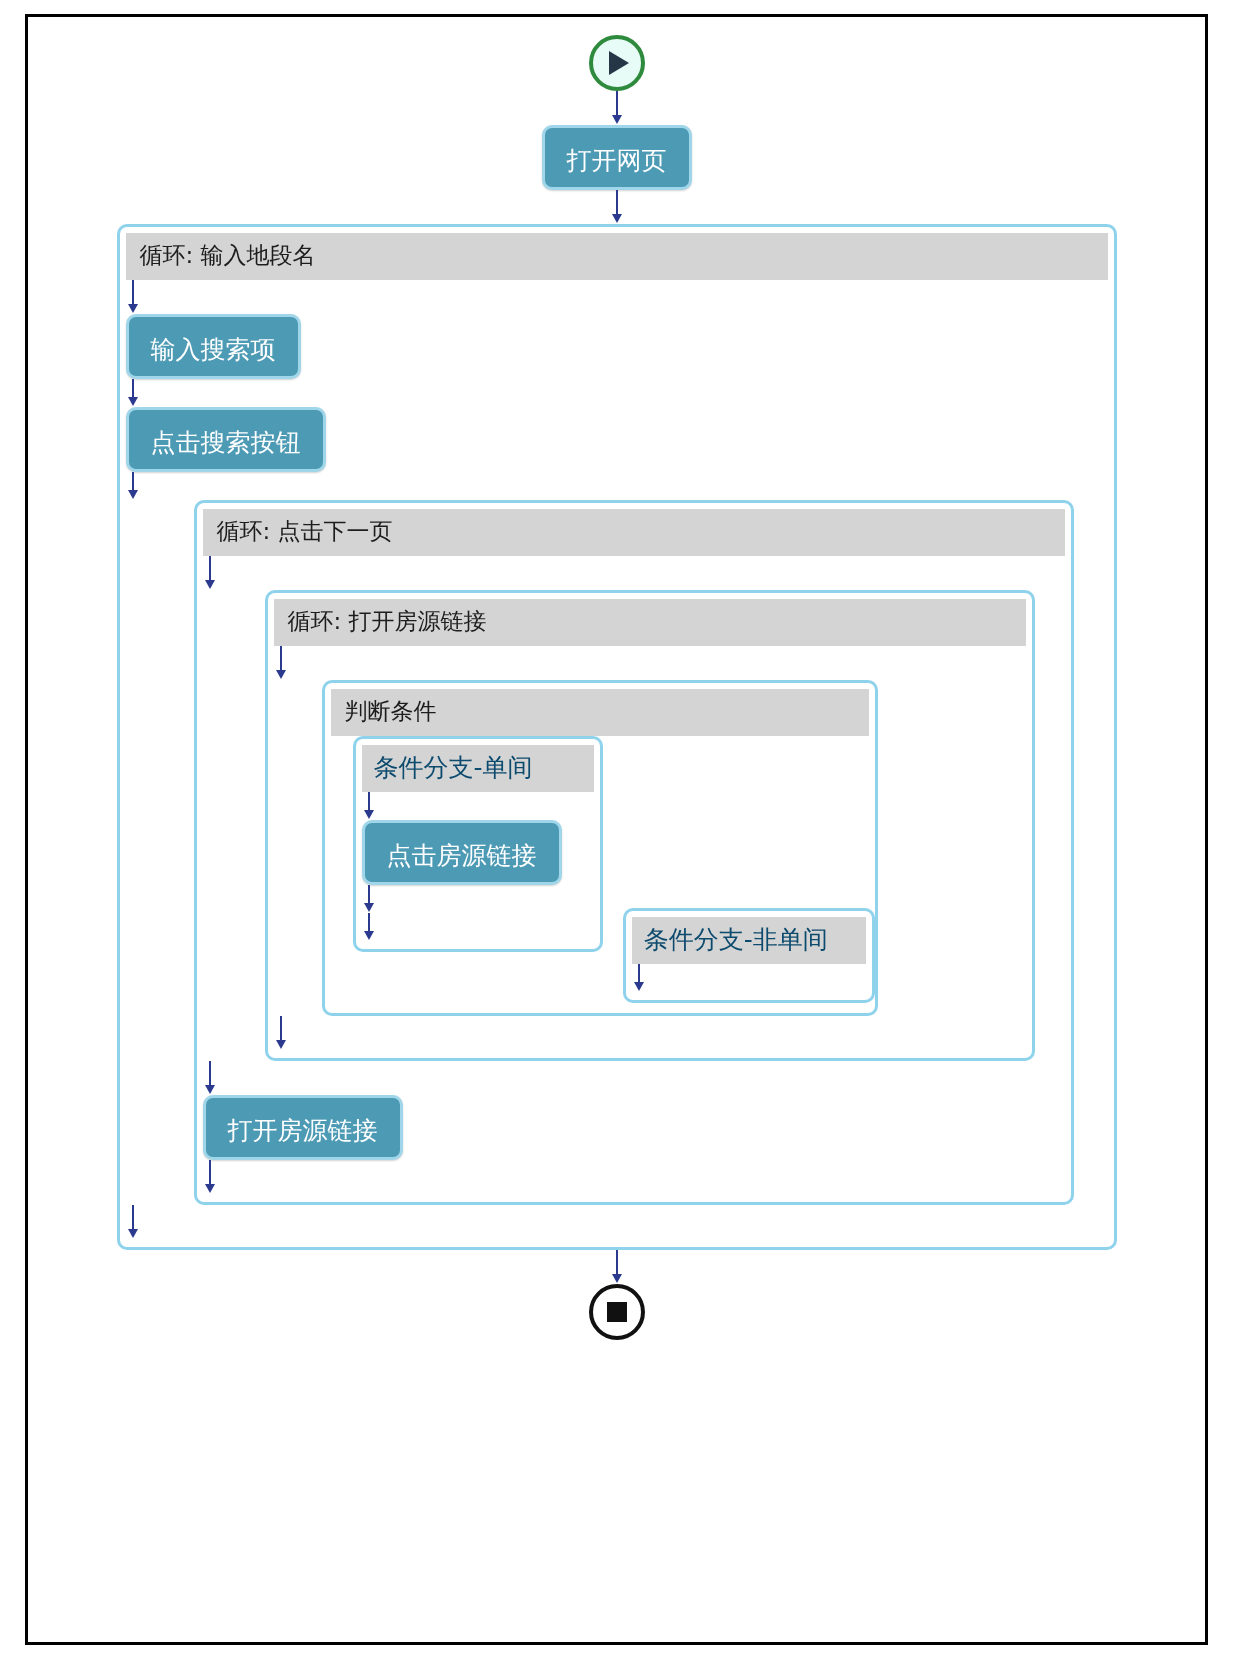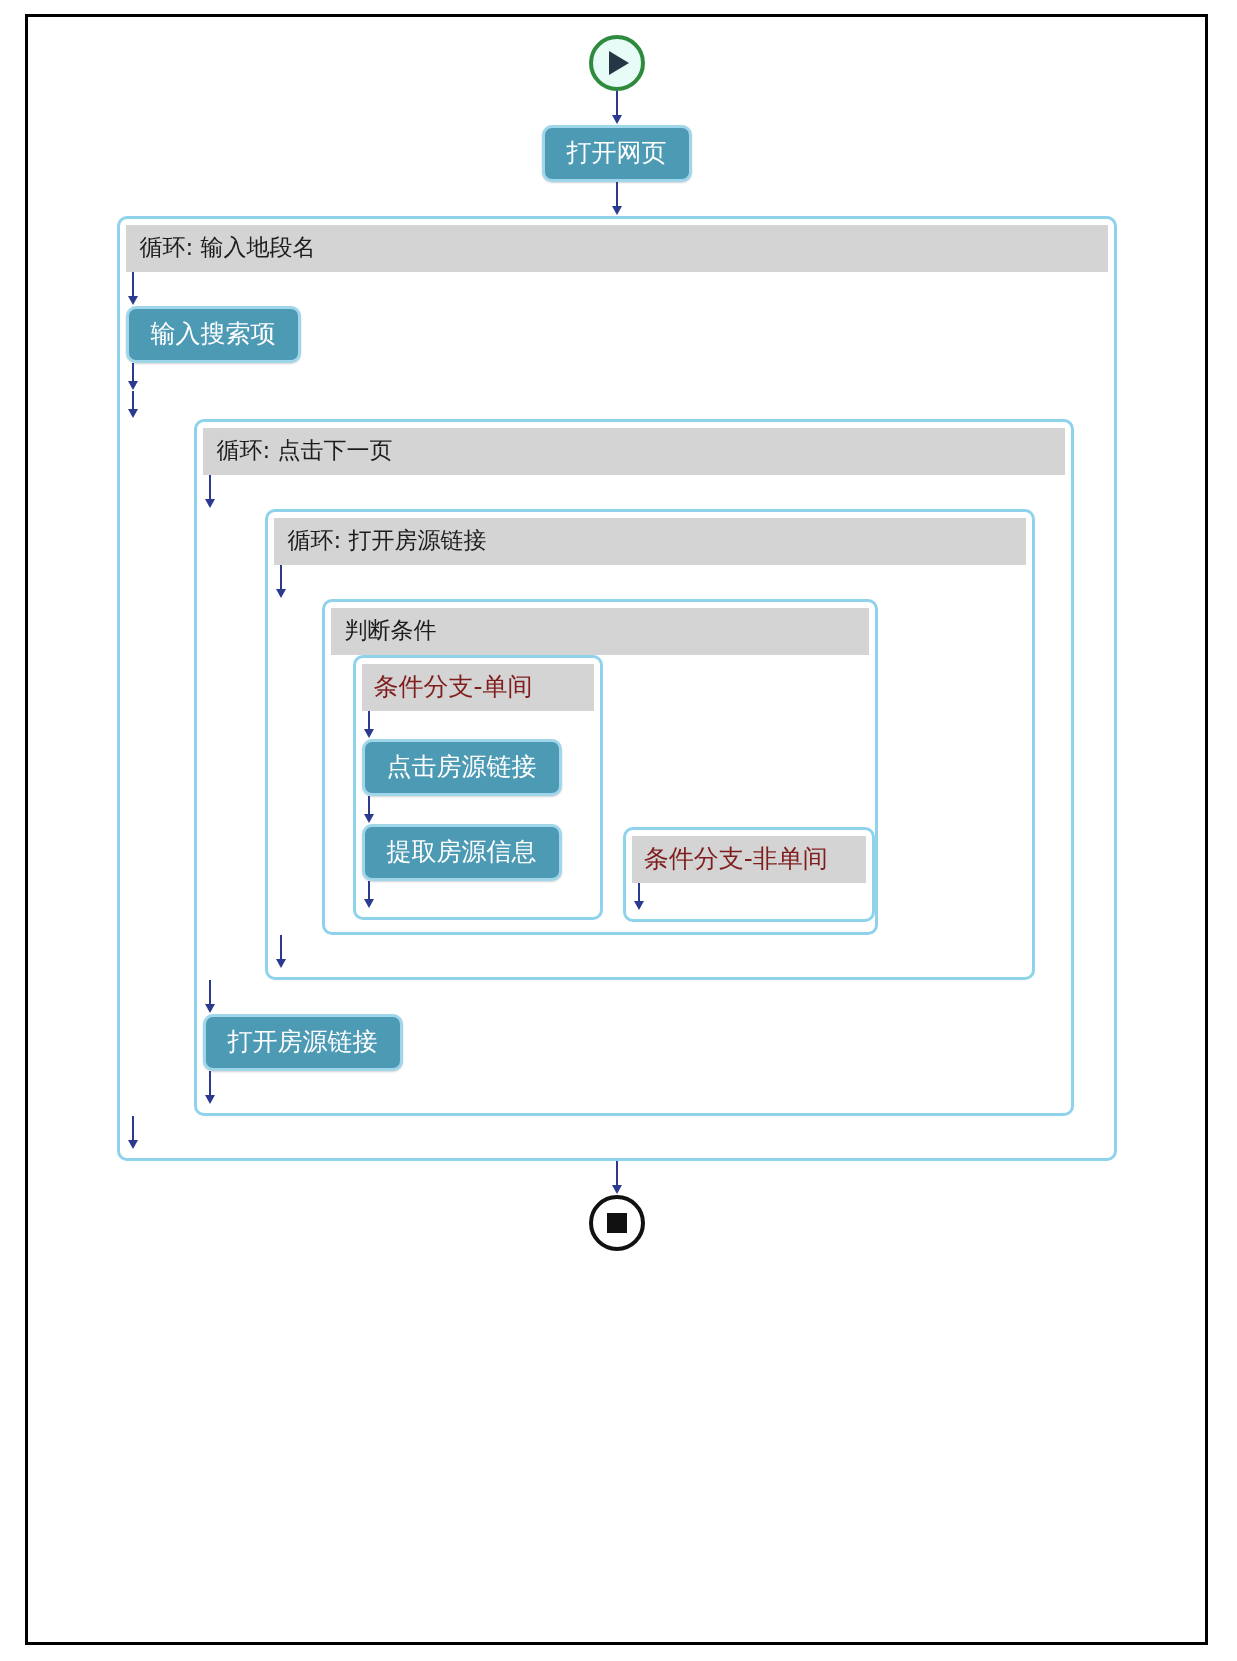--- a/index.html
+++ b/index.html
@@ -41,21 +41,21 @@
     border-top:9px solid #2b3a8f;
   }
   .arrow.short{height:28px;}
   .arrow.short::before{height:20px;}
   .arrow.short::after{top:18px;}
 
   
   .node{
     background:#4d9ab5;border:3px solid #9fd6ea;border-radius:10px;
     color:#ffffff;font-size:25px;line-height:1;
-    padding:12px 22px 14px 22px;text-align:center;white-space:nowrap;
+    padding:20px 22px 14px 22px;text-align:center;white-space:nowrap;
     box-shadow:0 1px 2px rgba(0,0,0,.18);
   }
 
   
   .container{
     border:3px solid #8ed2ec;border-radius:10px;background:#ffffff;
     box-sizing:border-box;padding:0;position:relative;
   }
   .chead{
     background:#d4d4d4;color:#1d1d1d;font-size:23px;line-height:1;
@@ -64,21 +64,21 @@
   .cbody{display:flex;flex-direction:column;align-items:flex-start;padding:0 6px;}
 
   
   #loop-area{width:1000px;margin-left:0;}
   #loop-next-page{width:880px;margin-left:68px;}
   #loop-open-link{width:770px;margin-left:62px;}
   #cond-block{width:556px;margin-left:48px;}
   .branch-row{display:flex;align-items:flex-start;width:100%;padding:0 0 10px 0;box-sizing:border-box;}
   #branch-single{width:298px;margin-left:28px;}
   #branch-multi{width:300px;margin-left:20px;align-self:flex-end;}
-  .branch-head{background:#d4d4d4;font-size:25px;line-height:1;padding:10px 0 12px 12px;margin:6px 6px 0 6px;white-space:nowrap;color:#7f1d1d;}
+  .branch-head{background:#d4d4d4;font-size:25px;line-height:1;padding:10px 0 12px 12px;margin:6px 6px 0 6px;white-space:nowrap;color:#0c4a6e;}
   .pad8{height:8px;}
 </style>
 </head>
 <body>
 
 <div id="canvas">
 
   <div class="col" style="width:100%;padding-top:18px;">
     <div class="terminator term-start">
       <div class="tri"></div>
@@ -88,20 +88,21 @@
     <div class="node">打开网页</div>
     <div class="arrow"></div>
 
     <div class="container" id="loop-area">
       <div class="chead">循环: 输入地段名</div>
       <div class="cbody">
         <div class="arrow"></div>
 
         <div class="node">输入搜索项</div>
         <div class="arrow short"></div>
+        <div class="node">点击搜索按钮</div>
         <div class="arrow short"></div>
 
         <div class="container" id="loop-next-page">
           <div class="chead">循环: 点击下一页</div>
           <div class="cbody">
             <div class="arrow"></div>
 
             <div class="container" id="loop-open-link">
               <div class="chead">循环: 打开房源链接</div>
               <div class="cbody">
@@ -111,21 +112,20 @@
                   <div class="chead">判断条件</div>
 
                   <div class="branch-row">
 
                     <div class="container" id="branch-single">
                       <div class="branch-head">条件分支-单间</div>
                       <div class="cbody">
                         <div class="arrow short"></div>
                         <div class="node">点击房源链接</div>
                         <div class="arrow short"></div>
-                        <div class="node">提取房源信息</div>
                         <div class="arrow short"></div>
                         <div class="pad8"></div>
                       </div>
                     </div>
 
                     <div class="container" id="branch-multi" style="margin-top:172px;">
                       <div class="branch-head">条件分支-非单间</div>
                       <div class="cbody">
                         <div class="arrow short"></div>
                         <div class="pad8"></div>

